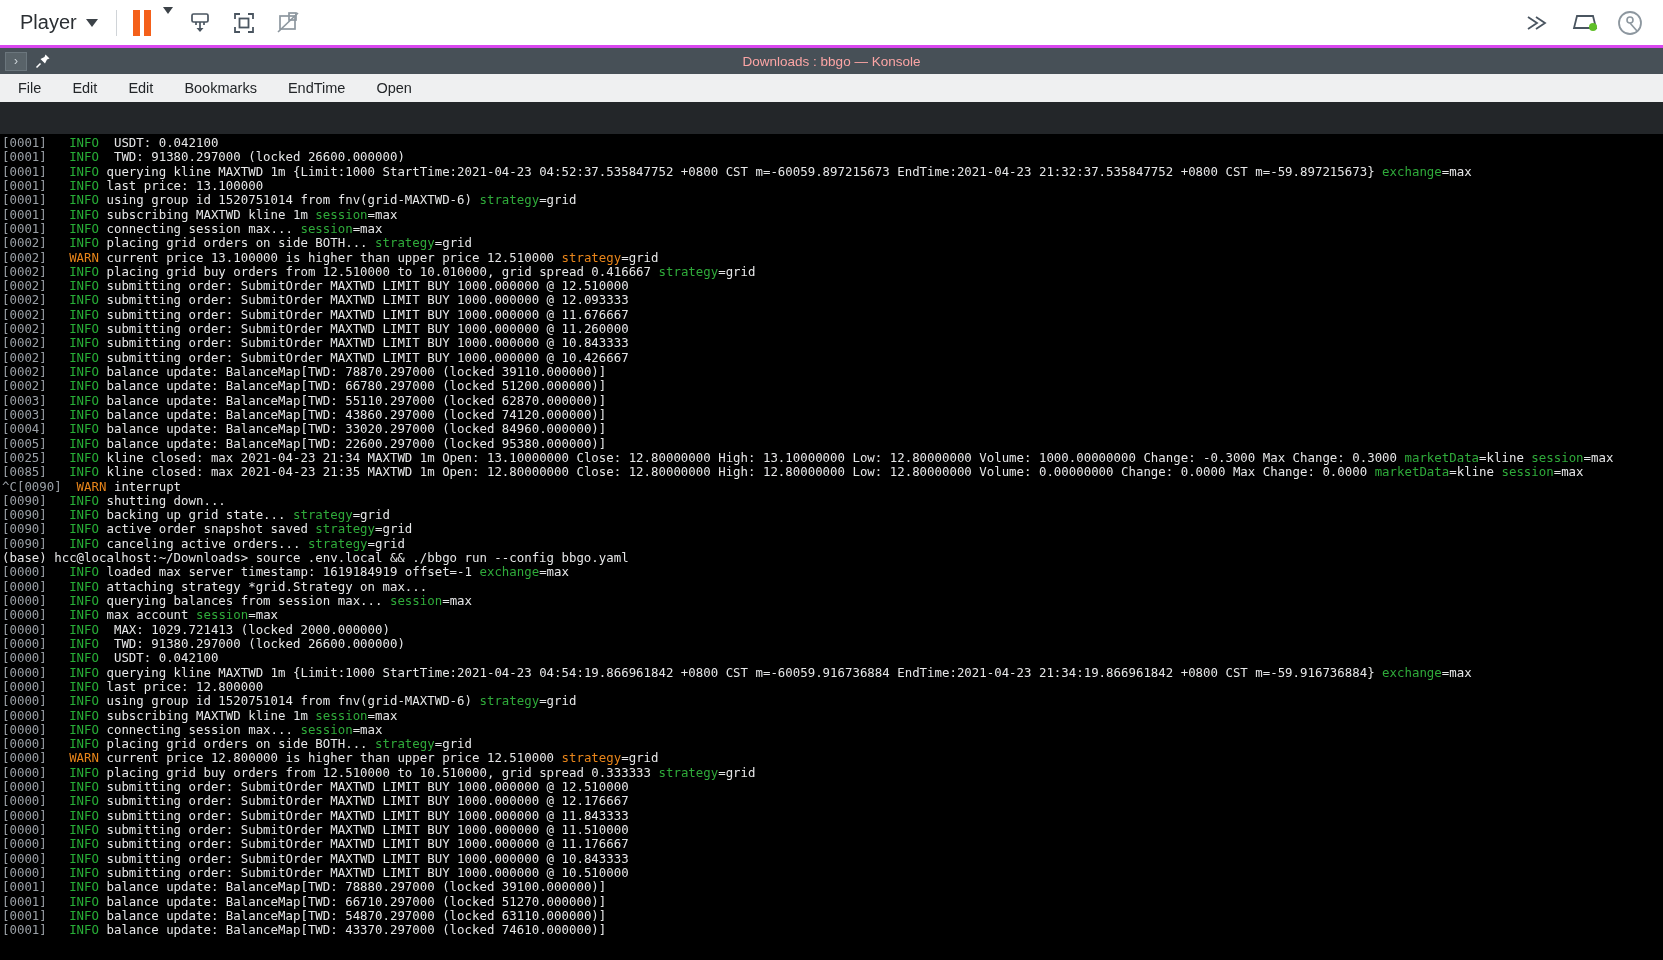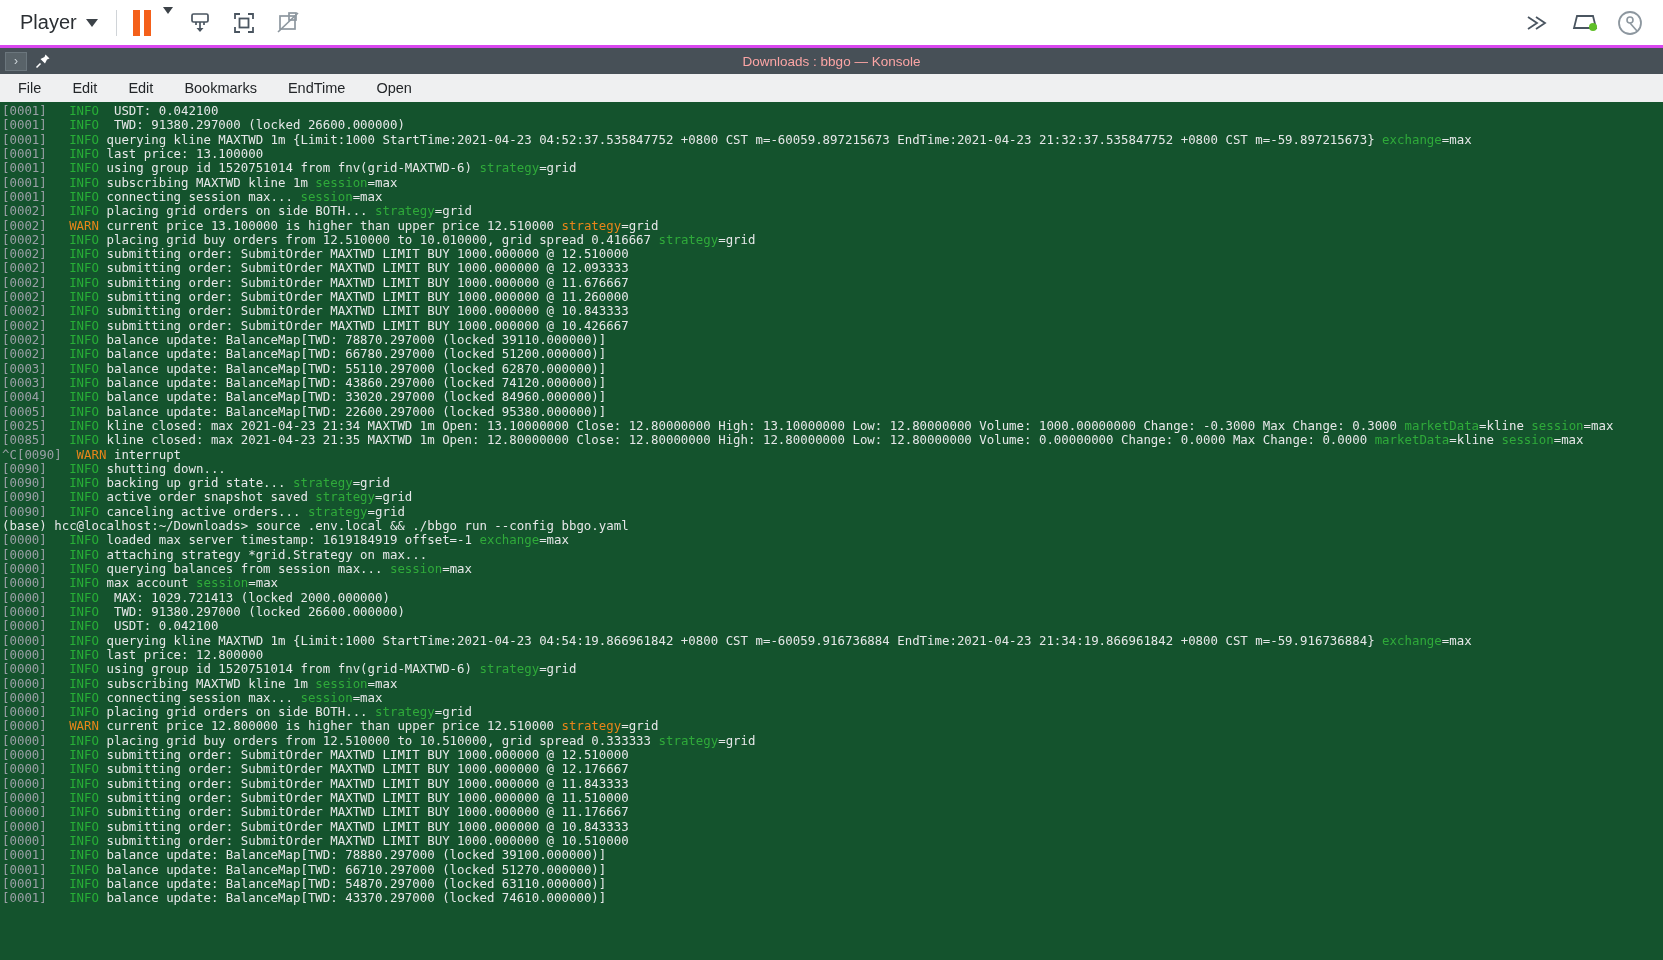--- a/index.html
+++ b/index.html
@@ -136,29 +136,30 @@
   .menu-item {
     font-size: 14.5px;
     color: #232629;
     padding: 3px 10px;
     cursor: pointer;
     font-family: "Liberation Sans", sans-serif;
   }
 
   #terminal {
     flex: 1 1 auto;
-    background: #14532d;
+    background: #000000;
     color: #e6e7e8;
     font-family: "DejaVu Sans Mono", "Liberation Mono", monospace;
     font-size: 12.4px;
     line-height: 14.32px;
     padding: 2px 0 0 2px;
     overflow: hidden;
     white-space: pre;
     letter-spacing: 0px;
+    margin-top: 32px;
   }
   .ln { height: 14.32px; }
   .c-gray  { color: #9aa0a6; }
   .c-info  { color: #27ae36; }
   .c-warn  { color: #e8851a; }
   .c-white { color: #e6e7e8; }
   .c-key   { color: #2faa3a; }
 </style>
 </head>
 <body>

